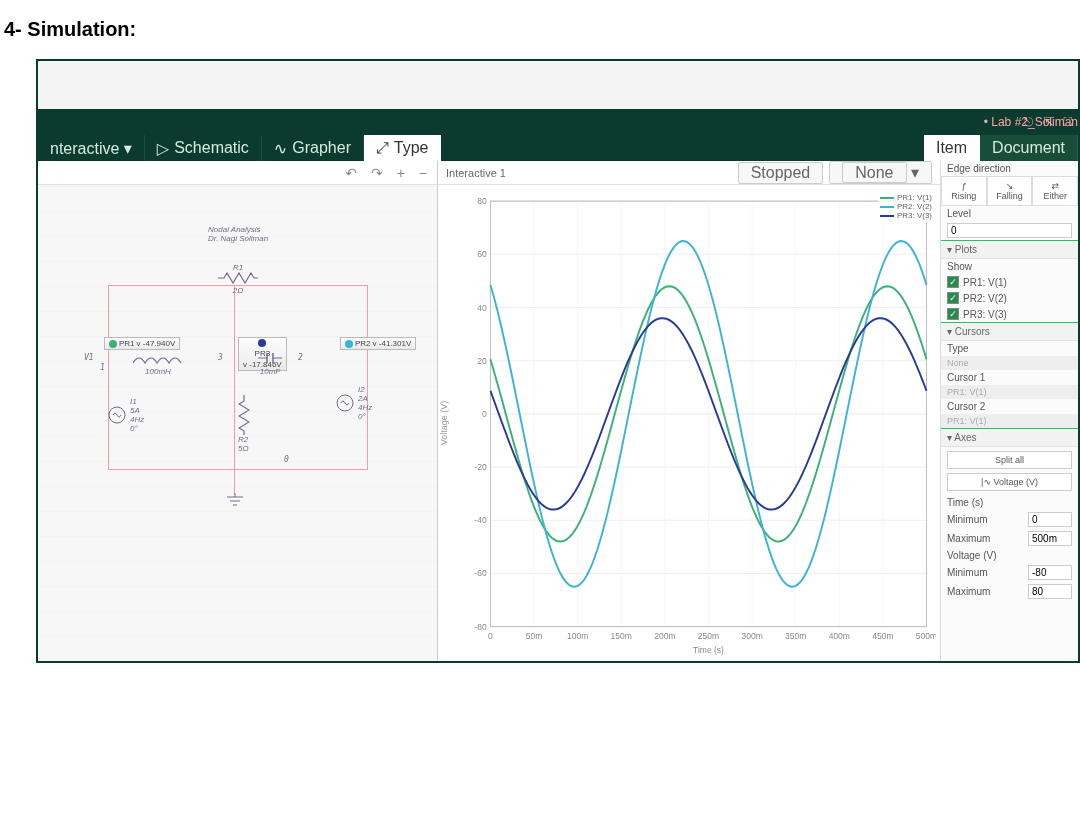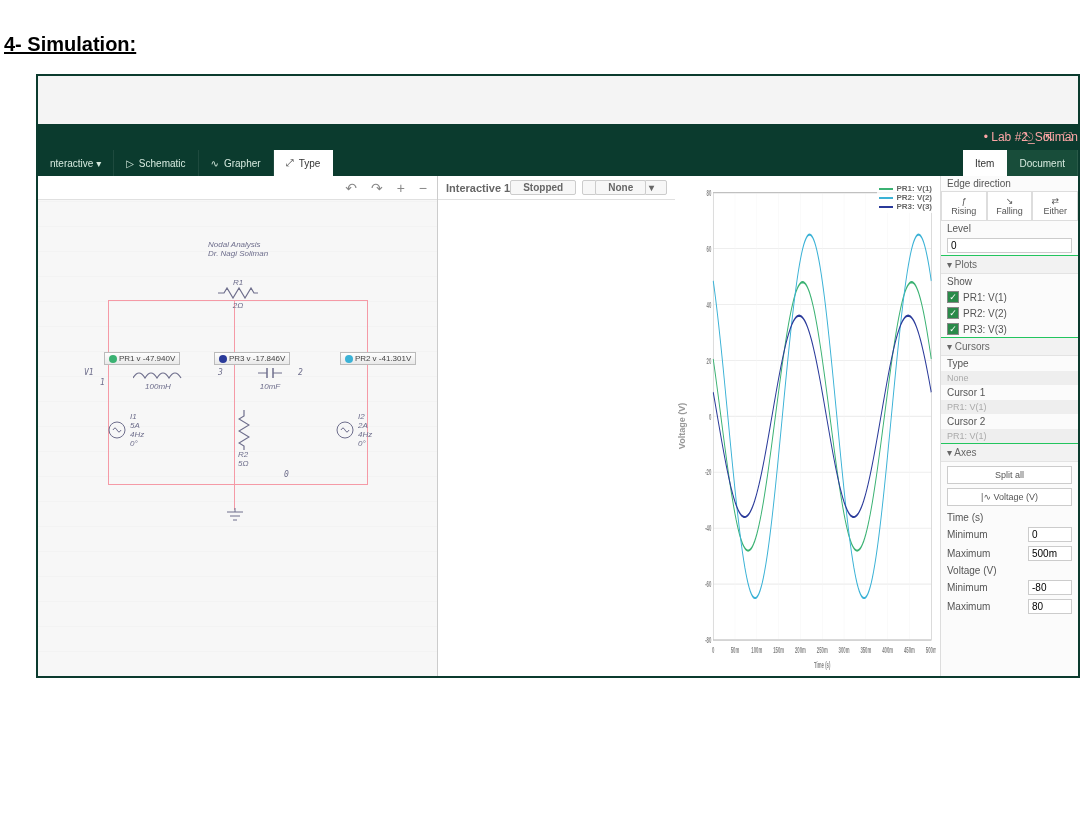--- a/index.html
+++ b/index.html
@@ -1,44 +1,44 @@
 <!DOCTYPE html>
 <html><head>
 <meta charset="utf-8">
 <style>
   * { box-sizing: border-box; margin: 0; padding: 0; font-family: "Segoe UI", Arial, sans-serif; }
   body { background: #fff; width: 1080px; }
-  .doc-heading { font-size: 20px; font-weight: bold; padding: 33px 0 8px 4px; text-decoration: underline; }
+  .doc-heading { font-size: 20px; font-weight: bold; padding: 18px 0 8px 4px; }
   .app-frame { width: 1044px; margin: 10px 0 0 36px; border: 2px solid #0b3b2e; background: #f4f4f4; position: relative; }
   .title-bar { height: 26px; background: #0b3b2e; color: #fca5a5; text-align: right; font-size: 12px; line-height: 26px; position: relative; margin-top: 48px; }
   .title-bar .icons { position: absolute; right: 6px; top: 0; display: flex; gap: 10px; font-size: 12px; }
   .toolbar { height: 26px; background: #0b3b2e; display: flex; align-items: stretch; }
-  .toolbar .tab { color: #d6eadf; font-size: 10px; padding: 0 12px; display: flex; align-items: center; gap: 5px; cursor: pointer; border-right: 1px solid rgba(255,255,255,0.08); }
+  .toolbar .tab { color: #d6eadf; font-size: 16px; padding: 0 12px; display: flex; align-items: center; gap: 5px; cursor: pointer; border-right: 1px solid rgba(255,255,255,0.08); }
   .toolbar .tab.active { background: #fff; color: #333; }
   .toolbar .right-tabs { margin-left: auto; display: flex; }
   .toolbar .right-tabs .tab { background: #184d3a; }
   .toolbar .right-tabs .tab.active { background: #fff; color: #333; }
   .main-split { display: flex; height: 500px; background: #fff; }
   .left-pane { width: 400px; border-right: 1px solid #ccc; display: flex; flex-direction: column; position: relative; }
   .edit-bar { height: 24px; border-bottom: 1px solid #e0e0e0; display: flex; align-items: center; justify-content: flex-end; padding-right: 10px; gap: 14px; font-size: 14px; color: #888; }
   .schematic-canvas { flex: 1; position: relative; background:
       repeating-linear-gradient(0deg, #f7f7f7, #f7f7f7 24px, #efefef 25px),
       repeating-linear-gradient(90deg, #f7f7f7, #f7f7f7 24px, #efefef 25px);
   }
   .wire-box { position: absolute; left: 70px; top: 100px; width: 260px; height: 185px; border: 1px solid #f59aa6; }
   .vline1 { position: absolute; left: 196px; top: 100px; width: 0; height: 185px; border-left: 1px solid #f59aa6; }
   .gnd-drop { position: absolute; left: 196px; top: 285px; width: 0; height: 25px; border-left: 1px solid #f59aa6; }
   .probe-label { background: linear-gradient(#fefefe,#e9e9e9); border: 1px solid #bbb; border-radius: 0; padding: 1px 4px; font-size: 8px; color: #444; display: inline-flex; align-items: center; gap: 2px; position: absolute; }
   .probe-dot { width: 8px; height: 8px; border-radius: 50%; display: inline-block; }
   .comp-label { position: absolute; font-size: 8px; color: #6e6e8c; font-family: monospace; text-align: center; font-style: italic; }
   .right-pane { flex: 1; display: flex; }
-  .graph-area { flex: 1; display: flex; flex-direction: row; font-weight: bold; }
+  .graph-area { flex: 1; display: flex; flex-direction: column; }
   .graph-header { height: 24px; border-bottom: 1px solid #e0e0e0; display: flex; align-items: center; padding: 0 8px; font-size: 11px; color: #666; }
   .graph-header .status { margin-left: auto; display: flex; gap: 6px; align-items: center; }
-  .graph-header .status span { border: 1px solid #ccc; border-radius: 2px; padding: 1px 12px; background: #f7f7f7; font-size: 10px; }
+  .graph-header .status span { border: 1px solid #ccc; border-radius: 2px; padding: 1px 12px; background: #f7f7f7; font-size: 16px; }
   .legend-mini { position: absolute; right: 6px; top: 6px; font-size: 8px; color: #666; background: rgba(255,255,255,0.8); padding: 2px; }
   .legend-mini div { display: flex; align-items: center; gap: 3px; }
   .lg-line { width: 14px; height: 0; border-top: 2px solid; }
   .plot-wrap { flex: 1; position: relative; padding: 6px 4px 4px 24px; }
   .plot-wrap svg { width: 100%; height: 100%; }
   .ylab { position: absolute; left: 2px; top: 50%; transform: translate(-40%, -50%) rotate(-90deg); font-size: 9px; color: #999; }
   .side-panel { width: 138px; background: #fbfbfb; border-left: 1px solid #ddd; font-size: 10px; color: #555; overflow: hidden; }
   .side-panel .sec-title { background: #f2f2f2; padding: 3px 6px; font-size: 10px; color: #666; border-top: 1px solid #22c55e; border-bottom: 1px solid #e3e3e3; }
   .side-panel .row { padding: 2px 6px; display: flex; align-items: center; gap: 4px; }
   .side-panel .btnrow { display: flex; gap: 0; }
@@ -118,21 +118,21 @@
               <polyline points="0,6 6,6 9,1 15,11 21,1 27,11 33,1 36,6 40,6" fill="none" stroke="#6e6e8c" stroke-width="1.2"></polyline>
             </svg>
           <div>2Ω</div>
         </div>
 
         <div class="probe-label" style="left:66px; top:152px;">
           <span class="probe-dot" style="background:#3bb273;"></span>
           <span>PR1</span>
           <span>v -47.940V</span>
         </div>
-        <div class="probe-label" style="left:176px; top:152px;">
+        <div class="probe-label" style="left:200px; top:152px;flex-direction:column;">
           <span class="probe-dot" style="background:#2a3a9a;"></span>
           <span>PR3</span>
           <span>v -17.846V</span>
         </div>
         <div class="probe-label" style="left:302px; top:152px;">
           <span class="probe-dot" style="background:#3bb2d6;"></span>
           <span>PR2</span>
           <span>v -41.301V</span>
         </div>
 
@@ -172,21 +172,21 @@
               <path d="M5,18 Q7,14 9,18 Q11,22 13,18" fill="none" stroke="#6e6e8c"></path>
             </svg>
           <div>
             <div>I1</div>
             <div>5A</div>
             <div>4Hz</div>
             <div>0°</div>
           </div>
         </div>
 
-        <div class="comp-label" style="left:298px; top:212px; text-align:left; display:flex; gap:4px;">
+        <div class="comp-label" style="left:298px; top:200px; text-align:left; display:flex; gap:4px;">
           <svg width="18" height="36">
               <circle cx="9" cy="18" r="8" fill="none" stroke="#6e6e8c"></circle>
               <path d="M5,18 Q7,14 9,18 Q11,22 13,18" fill="none" stroke="#6e6e8c"></path>
             </svg>
           <div>
             <div>I2</div>
             <div>2A</div>
             <div>4Hz</div>
             <div>0°</div>
           </div>

